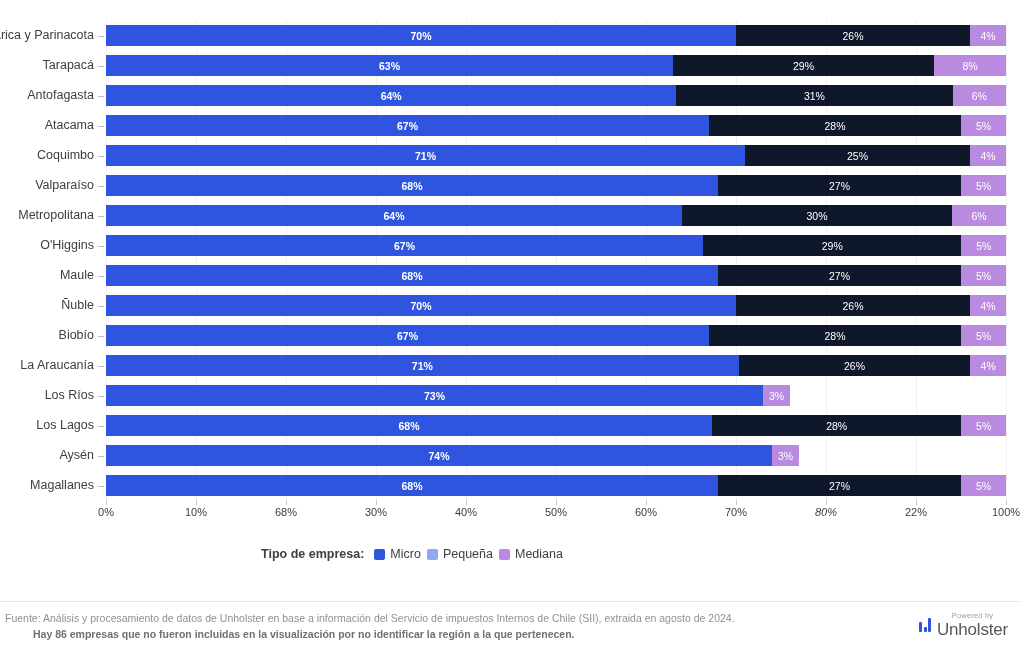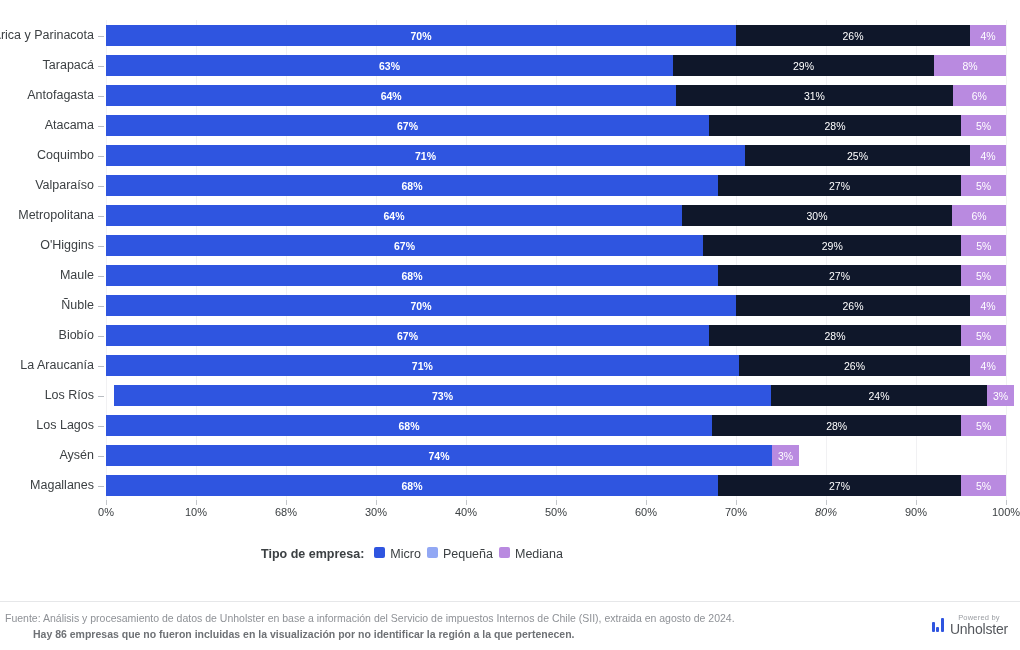--- a/index.html
+++ b/index.html
@@ -132,20 +132,21 @@
     gap: 7px;
     font-size: 12.5px;
   }
   #legend .legend-title {
     font-weight: 700;
     color: #3c4043;
     margin-right: 3px;
   }
   .legend-item {
     display: flex;
+    align-items: center;
     gap: 5px;
     margin-right: 6px;
   }
   .swatch {
     width: 11px;
     height: 11px;
     border-radius: 2px;
     display: inline-block;
   }
   .legend-label { color: #3c4043; }
@@ -208,21 +209,21 @@
     line-height: 1;
   }
   #brand .powered {
     font-size: 7.5px;
     color: #9a9da2;
     text-align: center;
     margin-bottom: 1px;
     letter-spacing: .2px;
   }
   #brand .wordmark {
-    font-size: 14px;
+    font-size: 17px;
     color: #55585d;
     letter-spacing: -.2px;
   }
 </style>
 </head>
 <body>
 
 <div id="chart-area">
 
   <div class="plot-left" id="ylabels">
@@ -325,23 +326,22 @@
       <div class="bar-row" style="top: 305px;">
         <div class="seg seg-micro" style="width: 603px;">67%</div>
         <div class="seg seg-pequena" style="width: 252px;">28%</div>
         <div class="seg seg-mediana" style="width: 45px;">5%</div>
       </div>
       <div class="bar-row" style="top: 335px;">
         <div class="seg seg-micro" style="width: 639px;">71%</div>
         <div class="seg seg-pequena" style="width: 234px;">26%</div>
         <div class="seg seg-mediana" style="width: 36px;">4%</div>
       </div>
-      <div class="bar-row" style="top: 365px; padding-left: 8px;">
+      <div class="bar-row" style="top: 365px;">
         <div class="seg seg-micro" style="width: 657px;">73%</div>
-        <div class="seg seg-pequena" style="width: 216px;">24%</div>
         <div class="seg seg-mediana" style="width: 27px;">3%</div>
       </div>
       <div class="bar-row" style="top: 395px;">
         <div class="seg seg-micro" style="width: 612px;">68%</div>
         <div class="seg seg-pequena" style="width: 252px;">28%</div>
         <div class="seg seg-mediana" style="width: 45px;">5%</div>
       </div>
       <div class="bar-row" style="top: 425px;">
         <div class="seg seg-micro" style="width: 666px;">74%</div>
         <div class="seg seg-mediana" style="width: 27px;">3%</div>
@@ -366,21 +366,21 @@
       <div class="xtick-label" style="left: 360px;">40%</div>
       <div class="xtick-mark" style="left: 450px;"></div>
       <div class="xtick-label" style="left: 450px;">50%</div>
       <div class="xtick-mark" style="left: 540px;"></div>
       <div class="xtick-label" style="left: 540px;">60%</div>
       <div class="xtick-mark" style="left: 630px;"></div>
       <div class="xtick-label" style="left: 630px;">70%</div>
       <div class="xtick-mark" style="left: 720px;"></div>
       <div class="xtick-label" style="left: 720px; font-style: italic;">80%</div>
       <div class="xtick-mark" style="left: 810px;"></div>
-      <div class="xtick-label" style="left: 810px;">90%</div>
+      <div class="xtick-label" style="left: 810px;">22%</div>
       <div class="xtick-mark" style="left: 900px;"></div>
       <div class="xtick-label" style="left: 900px;">100%</div>
     </div>
 
   <div id="legend">
     <span class="legend-title">Tipo de empresa:</span>
     <span id="legend-items" style="display: flex; align-items: center;">
         <span class="legend-item">
           <span class="swatch" style="background: rgb(47, 85, 224);"></span>
           <span class="legend-label">Micro</span>

